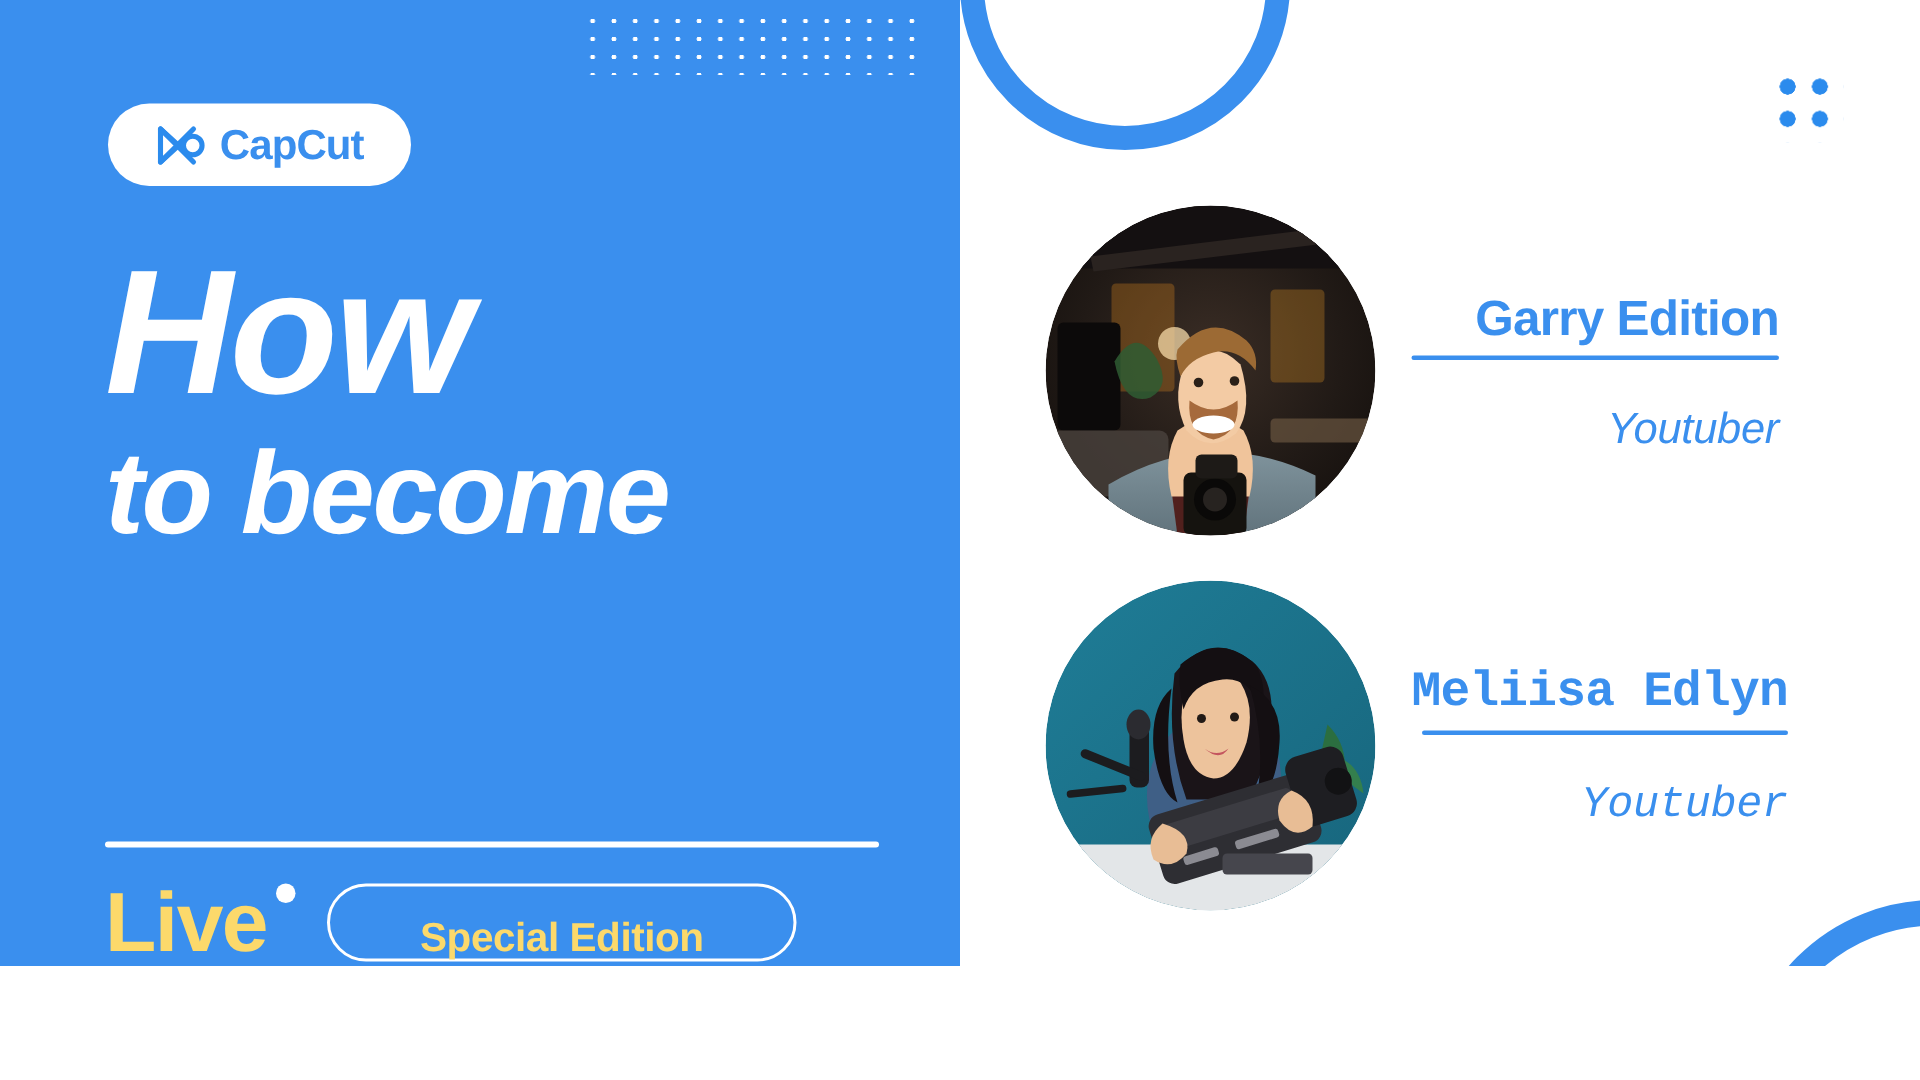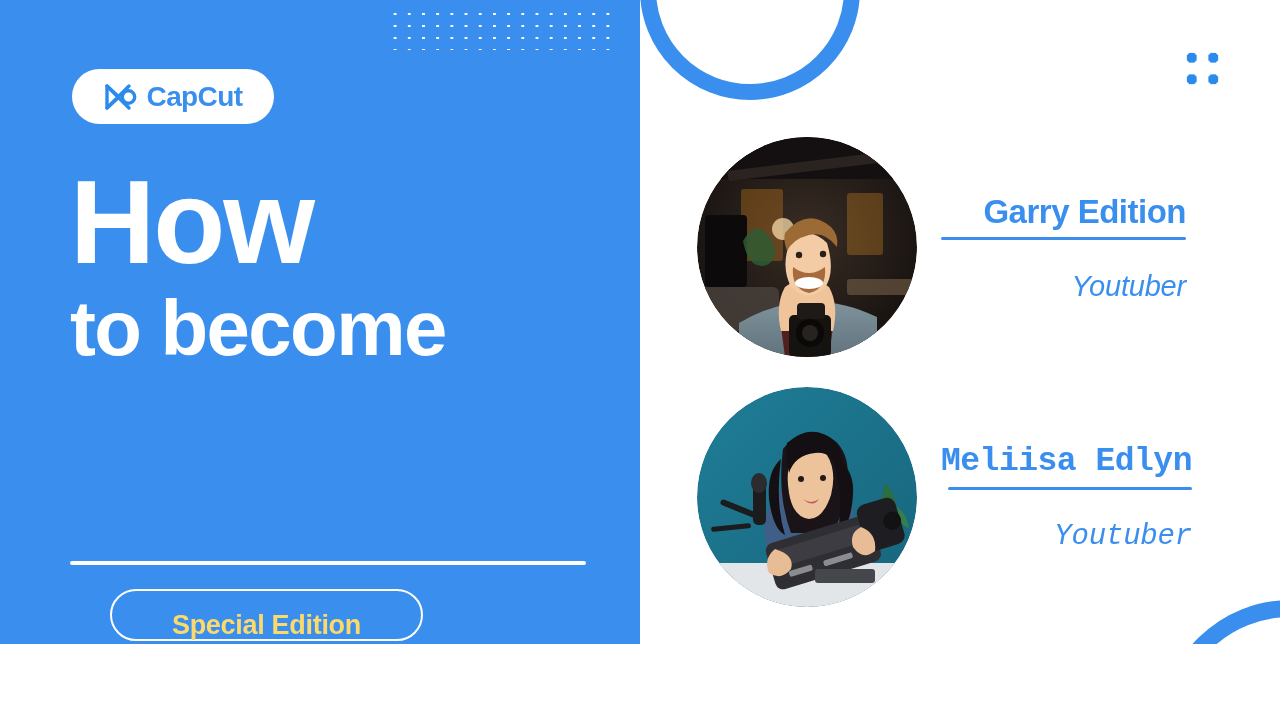--- a/index.html
+++ b/index.html
@@ -45,21 +45,21 @@
   .capcut-word {
     color:#3a8fee;
     font-size:28px;
     font-weight:700;
     letter-spacing:-0.6px;
     line-height:1;
     font-family:"Liberation Sans", sans-serif;
   }
 
   
-  .headline { position:absolute; left:70px; top:168px; width:560px; }
+  .headline { position:absolute; left:70px; top:168px; width:560px;font-style:italic; }
   .hl-1 {
     color:#ffffff;
     font-size:118px;
     font-weight:700;
     line-height:0.92;
     letter-spacing:-2px;
   }
   .hl-2, .hl-3 {
     color:#ffffff;
     font-size:78px;
@@ -201,20 +201,24 @@
     </div>
 
     <div class="headline">
       <div class="hl-1">How</div>
       <div class="hl-2">to become</div>
     </div>
 
     <div class="divider"></div>
 
     <div class="live-row">
+      <div class="live-word">
+        <span>Live</span>
+        <span class="live-dot"></span>
+      </div>
       <div class="special-pill">
         <span class="special-text">Special Edition</span>
       </div>
     </div>
   </div>
 
   <div class="arc-top"></div>
   <div class="arc-bottom"></div>
   <div class="dot-grid-blue"></div>
 

